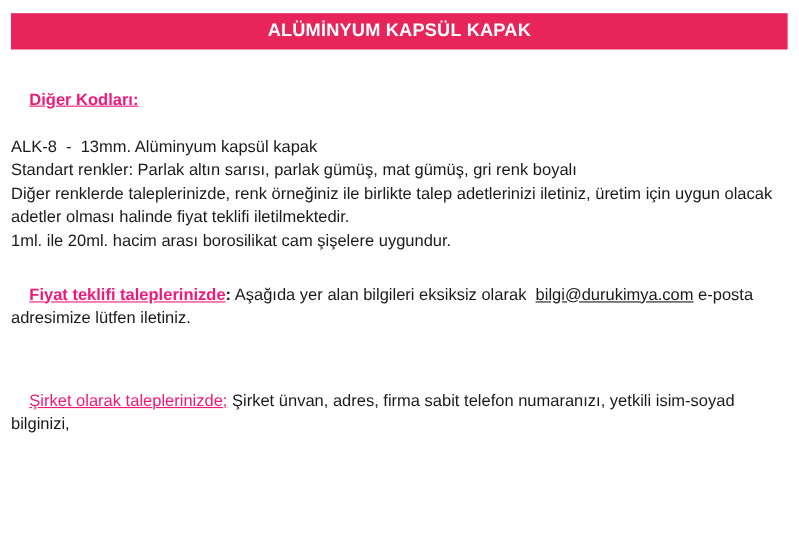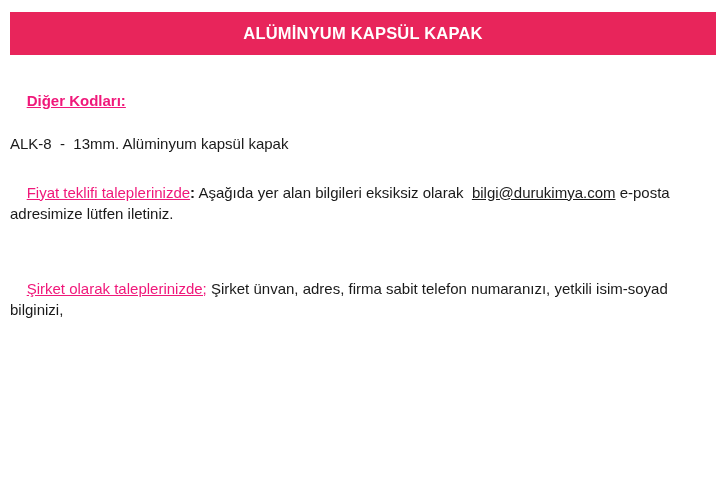--- a/index.html
+++ b/index.html
@@ -8,39 +8,39 @@
   *{margin:0;padding:0;box-sizing:border-box;}
   html,body{width:726px;height:503px;overflow:hidden;background:var(--page_bg);}
   body{
     font-family:"Liberation Sans",sans-serif;
     font-size:15px;
     color:var(--text);
     line-height:21.5px;
   }
   .title-bar{
     margin:12px 10px 0;
-    height:43px;
+    height:33px;
     background:var(--bar);
     display:flex;align-items:center;justify-content:center;
   }
   .title-bar .title{
     color:#fff;font-weight:bold;font-size:16.5px;letter-spacing:.2px;
     white-space:pre;
   }
   .content{padding:13px 10px 0;}
   .line{white-space:pre-wrap;}
   .heading{
     color:var(--accent);
     font-weight:bold;
     text-decoration:underline;
     display:inline;
   }
   .lead-link{
     color:var(--accent);
-    font-weight:normal;
+    font-weight:bold;
     text-decoration:underline;
   }
   .lead-plain{
     color:var(--accent);
     text-decoration:underline;
   }
   .colon{font-weight:bold;color:var(--text);}
   .email{
     color:var(--text);
     text-decoration:underline;
@@ -56,20 +56,23 @@
   <span class="title">ALÜMİNYUM KAPSÜL KAPAK</span>
 </div>
 
 <div class="content">
 
   <div class="line">
     <span class="heading">Diğer Kodları:</span>
   </div>
   <div class="line">ALK-8  -  13mm. Alüminyum kapsül kapak</div>
 
+  <div class="line">Standart renkler: Parlak altın sarısı, parlak gümüş, mat gümüş, gri renk boyalı</div>
+  <div class="line">Diğer renklerde taleplerinizde, renk örneğiniz ile birlikte talep adetlerinizi iletiniz, üretim için uygun olacak adetler olması halinde fiyat teklifi iletilmektedir.</div>
+  <div class="line">1ml. ile 20ml. hacim arası borosilikat cam şişelere uygundur.</div>
 
   <div class="line para-quote">
     <span class="lead-link">Fiyat teklifi taleplerinizde</span><span class="colon">:</span><span> Aşağıda yer alan bilgileri eksiksiz olarak  </span><a class="email">bilgi@durukimya.com</a><span> e-posta adresimize lütfen iletiniz.</span>
   </div>
 
   <div class="line para-company">
     <span class="lead-plain">Şirket olarak taleplerinizde;</span><span> Şirket ünvan, adres, firma sabit telefon numaranızı, yetkili isim-soyad bilginizi,</span>
   </div>
   <div class="line">
     

